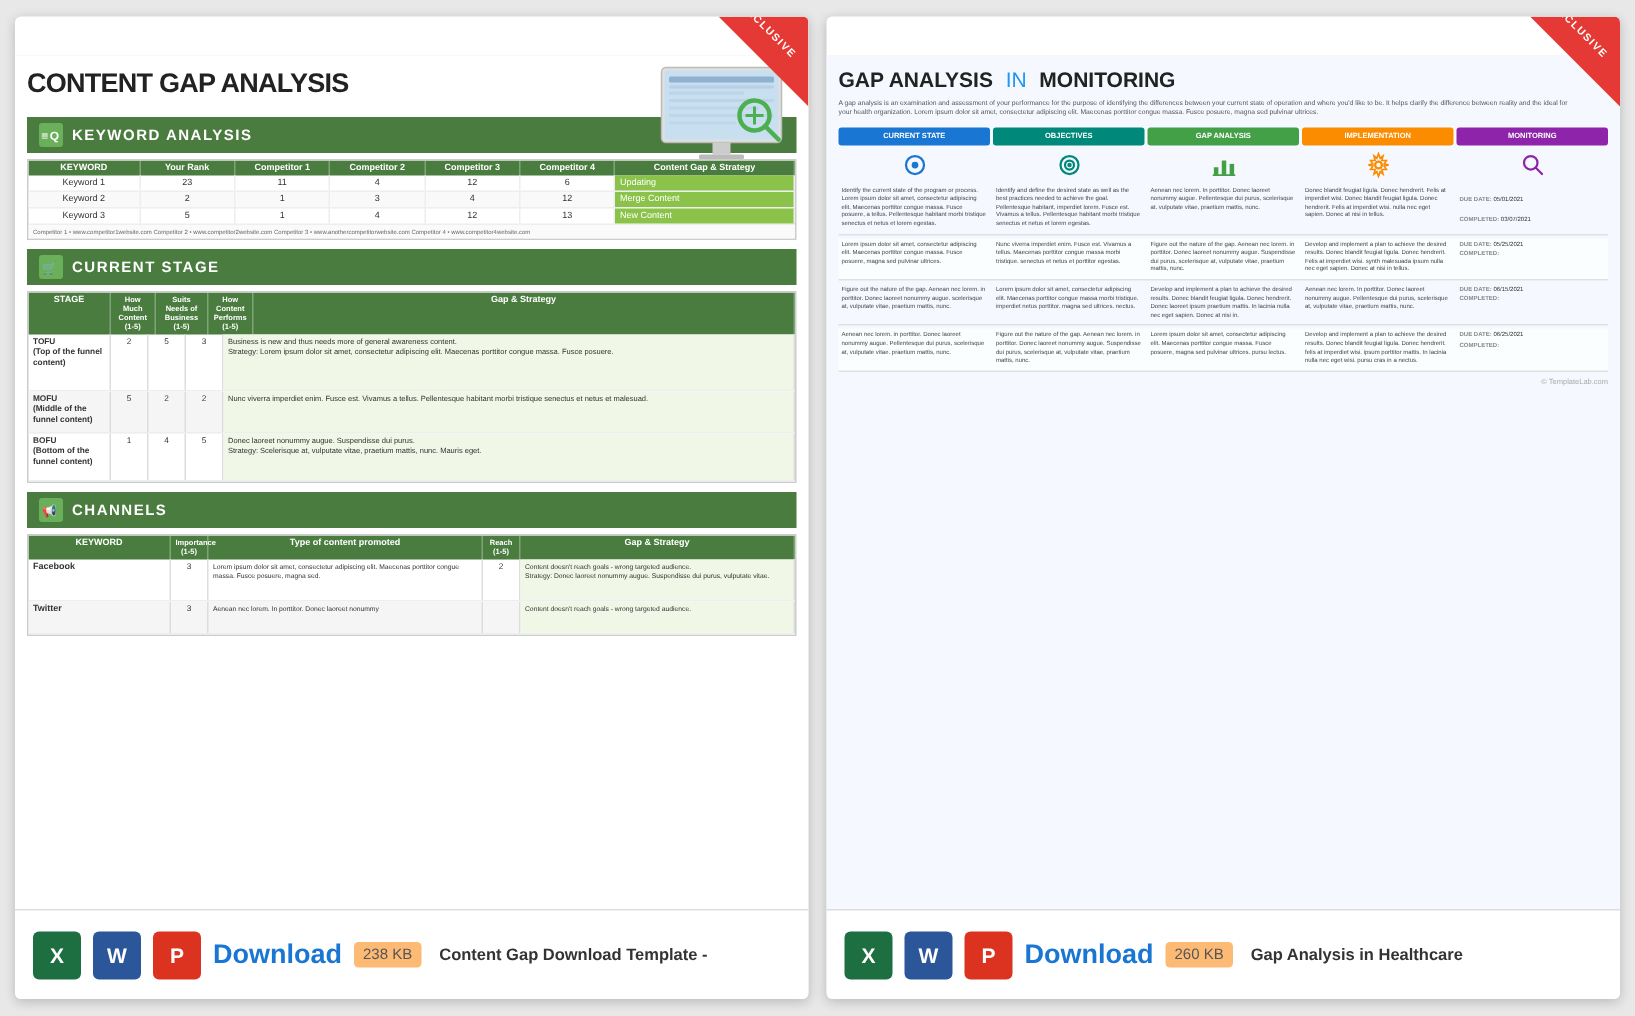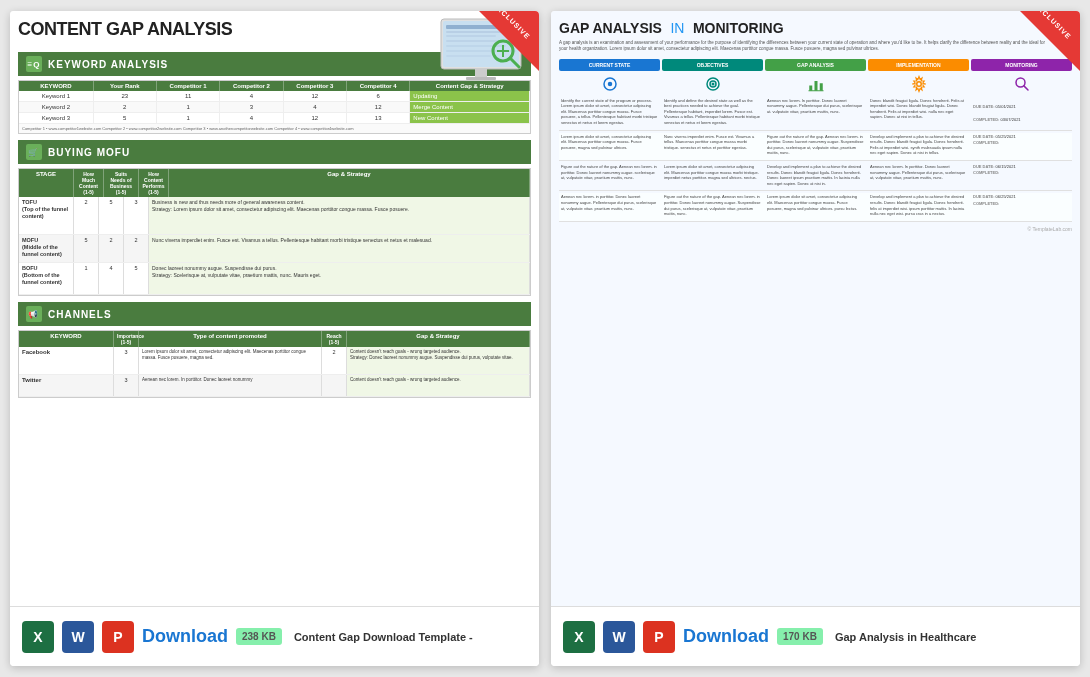--- a/index.html
+++ b/index.html
@@ -60,20 +60,21 @@
       text-align: center;
       line-height: 1.2;
     }
 
     
     .preview-area {
       flex: 1;
       overflow: hidden;
       position: relative;
       background: #f0f0f0;
+      margin-top: 26px;
     }
 
     
     .preview-left {
       background: #fff;
       padding: 8px;
       height: 100%;
       overflow: hidden;
     }
 
@@ -287,26 +288,26 @@
       background: transparent;
       border: none;
       color: #1976D2;
       font-size: 18px;
       font-weight: bold;
       cursor: pointer;
       padding: 0;
     }
 
     .file-size-badge {
-      background: #86efac;
+      background: #fdba74;
       color: #555;
       font-size: 10px;
       padding: 3px 6px;
       border-radius: 3px;
-      font-weight: 700;
+      font-weight: 400;
     }
 
     .doc-label {
       font-size: 11px;
       color: #333;
       font-weight: bold;
       margin-left: 4px;
     }
 
     .right-content-rows {
@@ -421,21 +422,21 @@
           <div class="td">4</div>
           <div class="td">12</div>
           <div class="td">13</div>
           <div class="td td-green">New Content</div>
         </div>
         <div style="font-size:4px; color:#666; padding:2px 3px; background:#fafafa;">Competitor 1 • www.competitor1website.com   Competitor 2 • www.competitor2website.com   Competitor 3 • www.anothercompetitorwebsite.com   Competitor 4 • www.competitor4website.com</div>
       </div>
 
       <div class="section-header">
         <div class="section-icon">🛒</div>
-        <span>BUYING MOFU</span>
+        <span>CURRENT STAGE</span>
       </div>
 
       <div class="table-container">
         <div class="table-header-row buying-table-header">
           <div class="th" style="width:55px; flex:none;">STAGE</div>
           <div class="th" style="width:30px; flex:none; font-size:5px;">How Much Content (1-5)</div>
           <div class="th" style="width:35px; flex:none; font-size:5px;">Suits Needs of Business (1-5)</div>
           <div class="th" style="width:30px; flex:none; font-size:5px;">How Content Performs (1-5)</div>
           <div class="th" style="flex:1;">Gap &amp; Strategy</div>
         </div>
@@ -636,16 +637,16 @@
       <div style="text-align:right; font-size:5px; color:#aaa; margin-top:4px;">© TemplateLab.com</div>
 
     </div>
   </div>
 
   <div class="download-footer">
     <div class="file-icon icon-excel">X</div>
     <div class="file-icon icon-word">W</div>
     <div class="file-icon icon-pdf">P</div>
     <button class="download-btn">Download</button>
-    <span class="file-size-badge">170 KB</span>
+    <span class="file-size-badge">260 KB</span>
     <span class="doc-label">Gap Analysis in Healthcare</span>
   </div>
 </div>
 
 </body></html>

